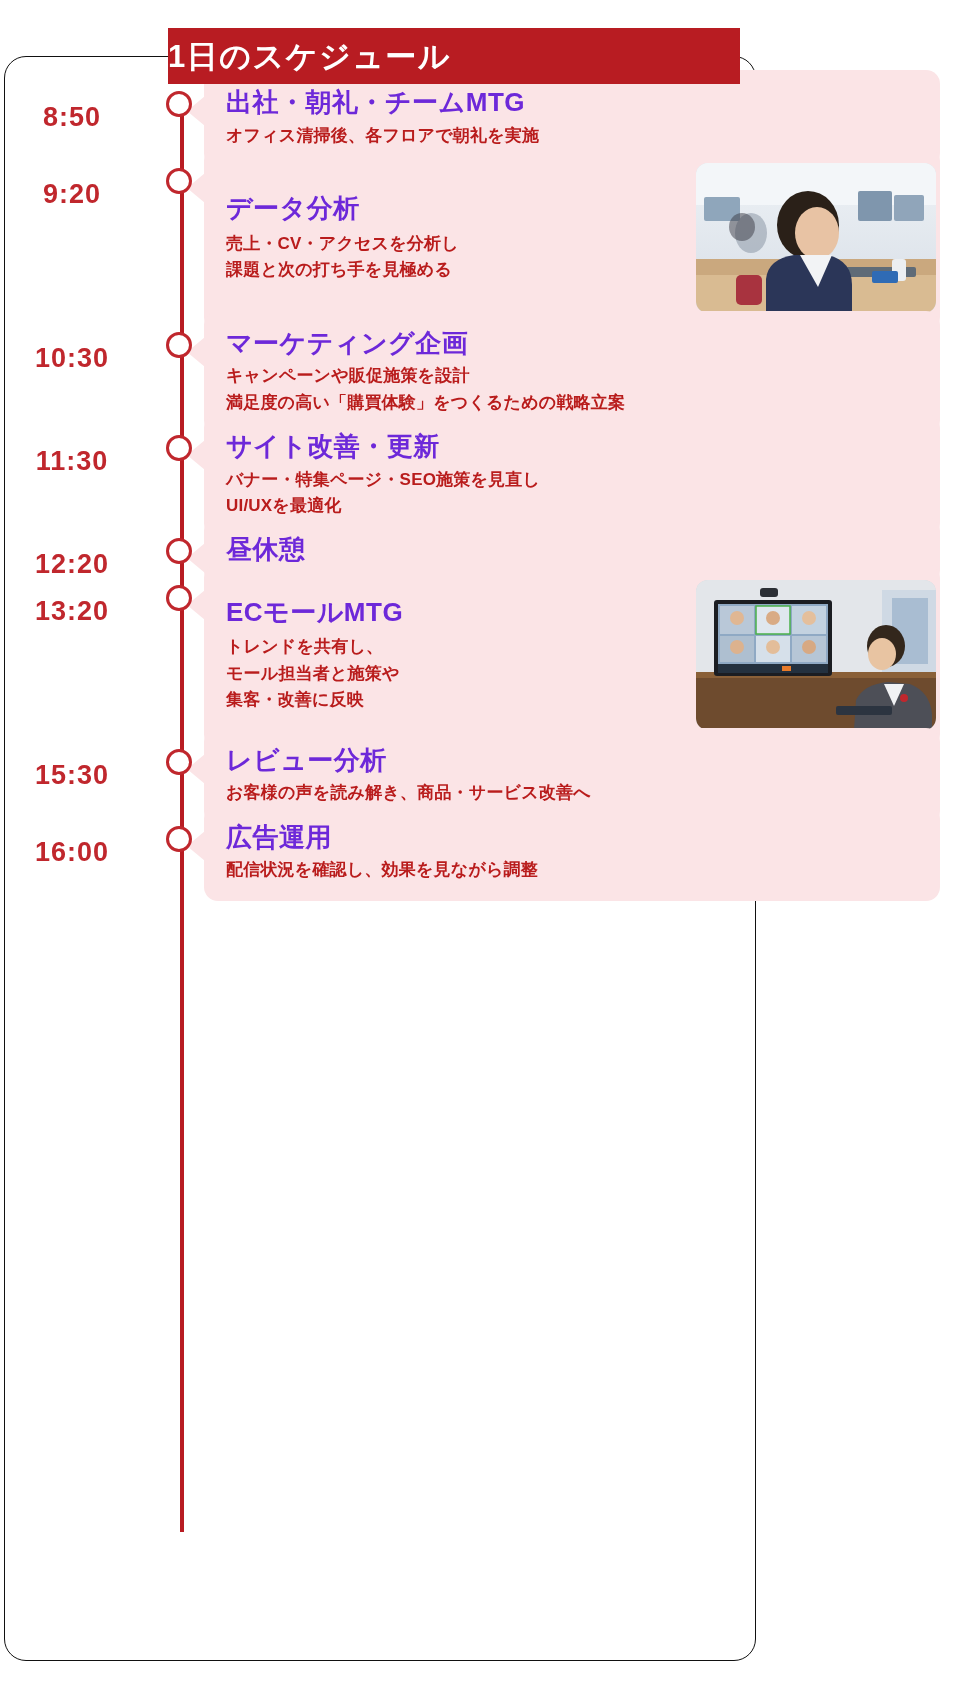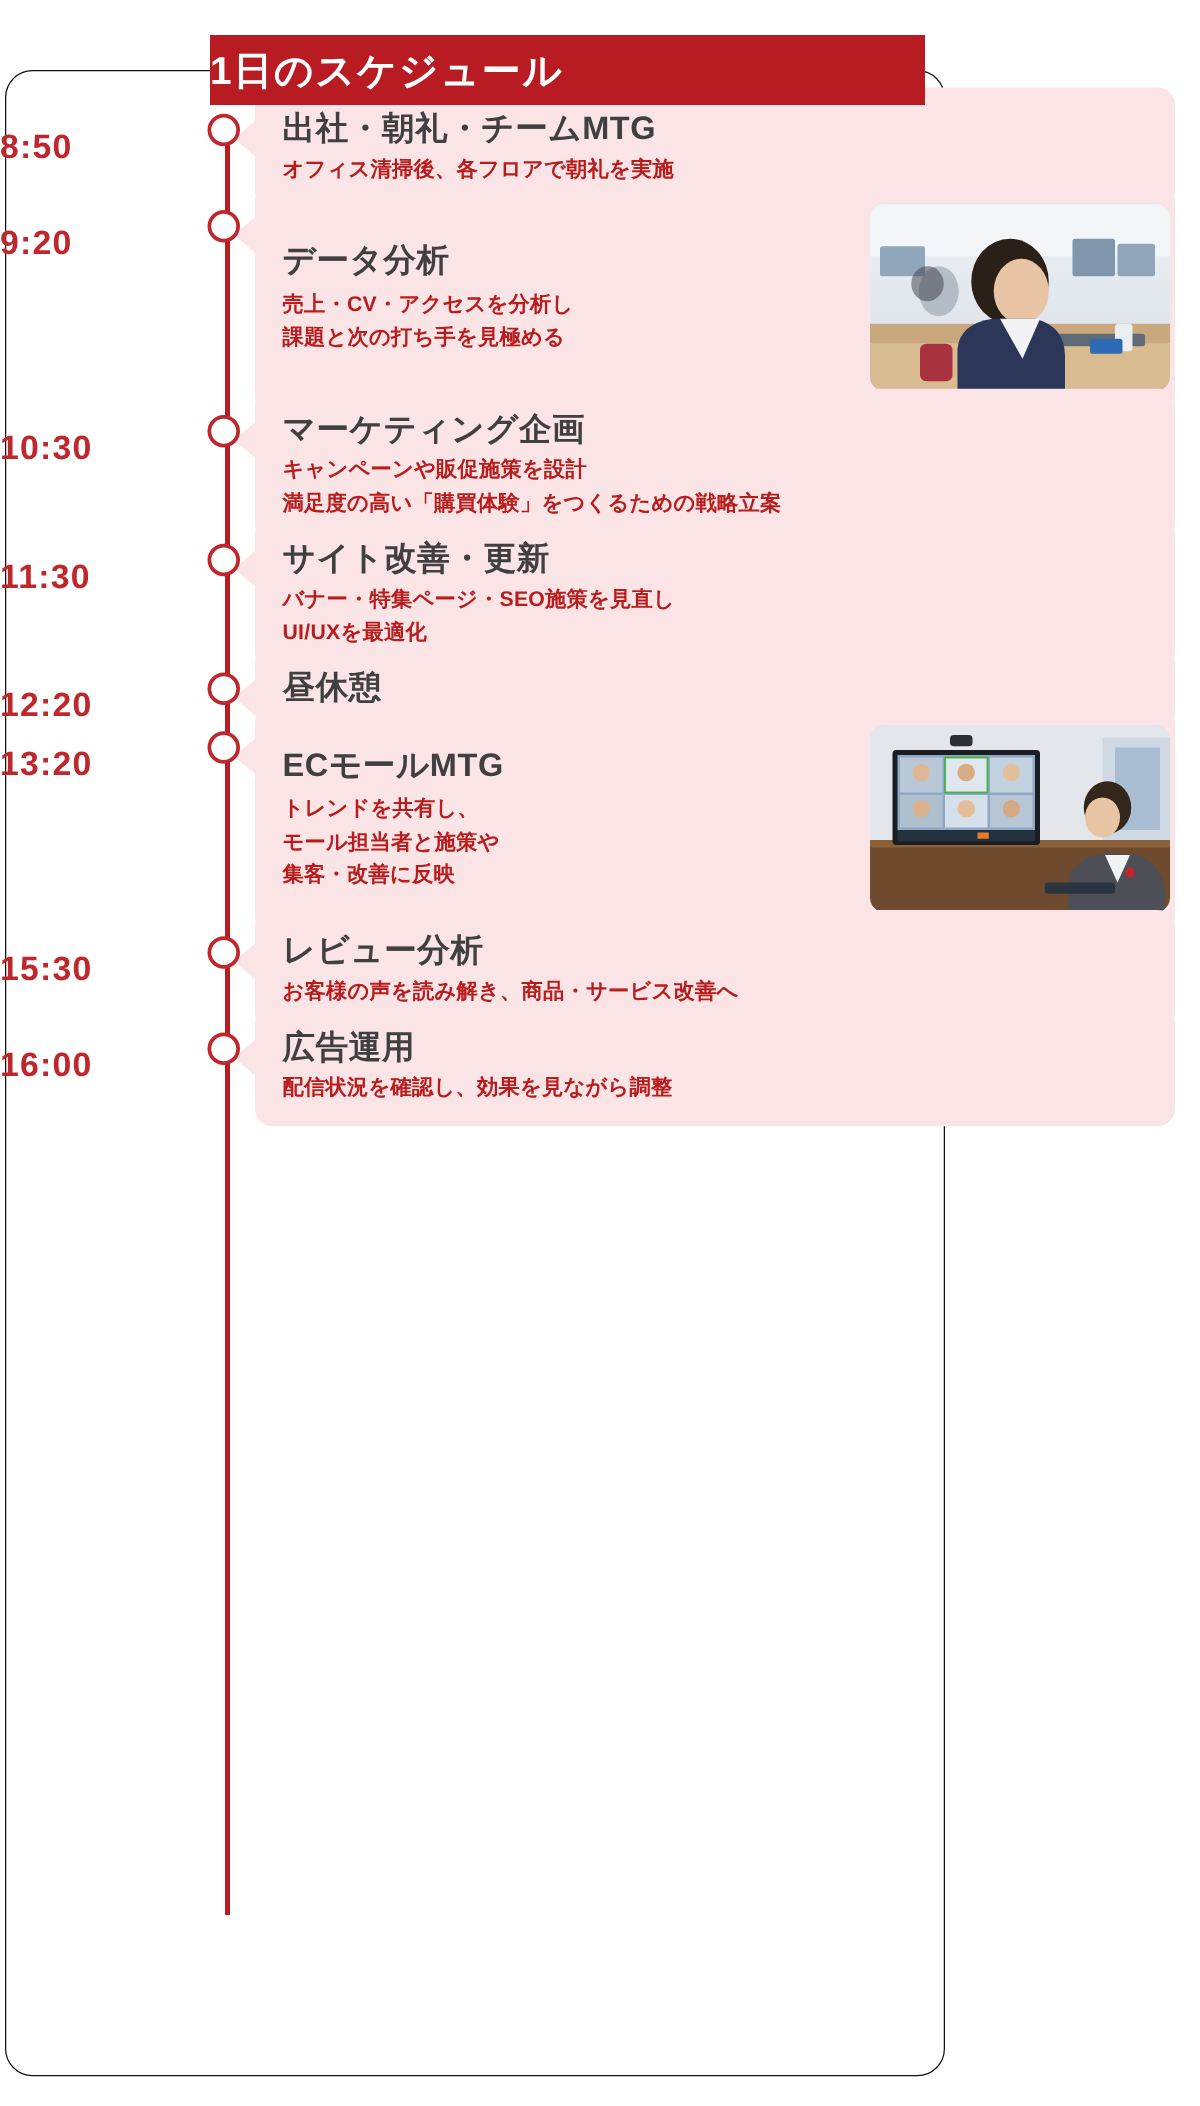--- a/index.html
+++ b/index.html
@@ -73,21 +73,21 @@
   .row {
     position: relative;
     display: flex;
     align-items: flex-start;
     margin-bottom: 14px;
   }
 
   .time-col {
     width: 160px;
     flex: 0 0 160px;
-    text-align: left;
+    text-align: center;
     padding-right: 16px;
     color: #c0272d;
     font-size: 27px;
     font-weight: bold;
     letter-spacing: 1px;
     line-height: 1;
     font-family: "Liberation Sans", "DejaVu Sans", sans-serif;
   }
 
   .marker-col {
@@ -135,21 +135,21 @@
     width: 0;
     height: 0;
     border-top: 15px solid transparent;
     border-bottom: 15px solid transparent;
     border-right: 18px solid #fbe4e6;
   }
 
   .card-text { flex: 1 1 auto; min-width: 0; }
 
   .card-title {
-    color: #404040;
+    color: #6d28d9;
     font-size: 26px;
     font-weight: bold;
     line-height: 1.25;
     letter-spacing: 0.5px;
     margin-bottom: 4px;
   }
   .card-title.solo { margin-bottom: 0; }
 
   .card-desc {
     color: #b91c1c;

